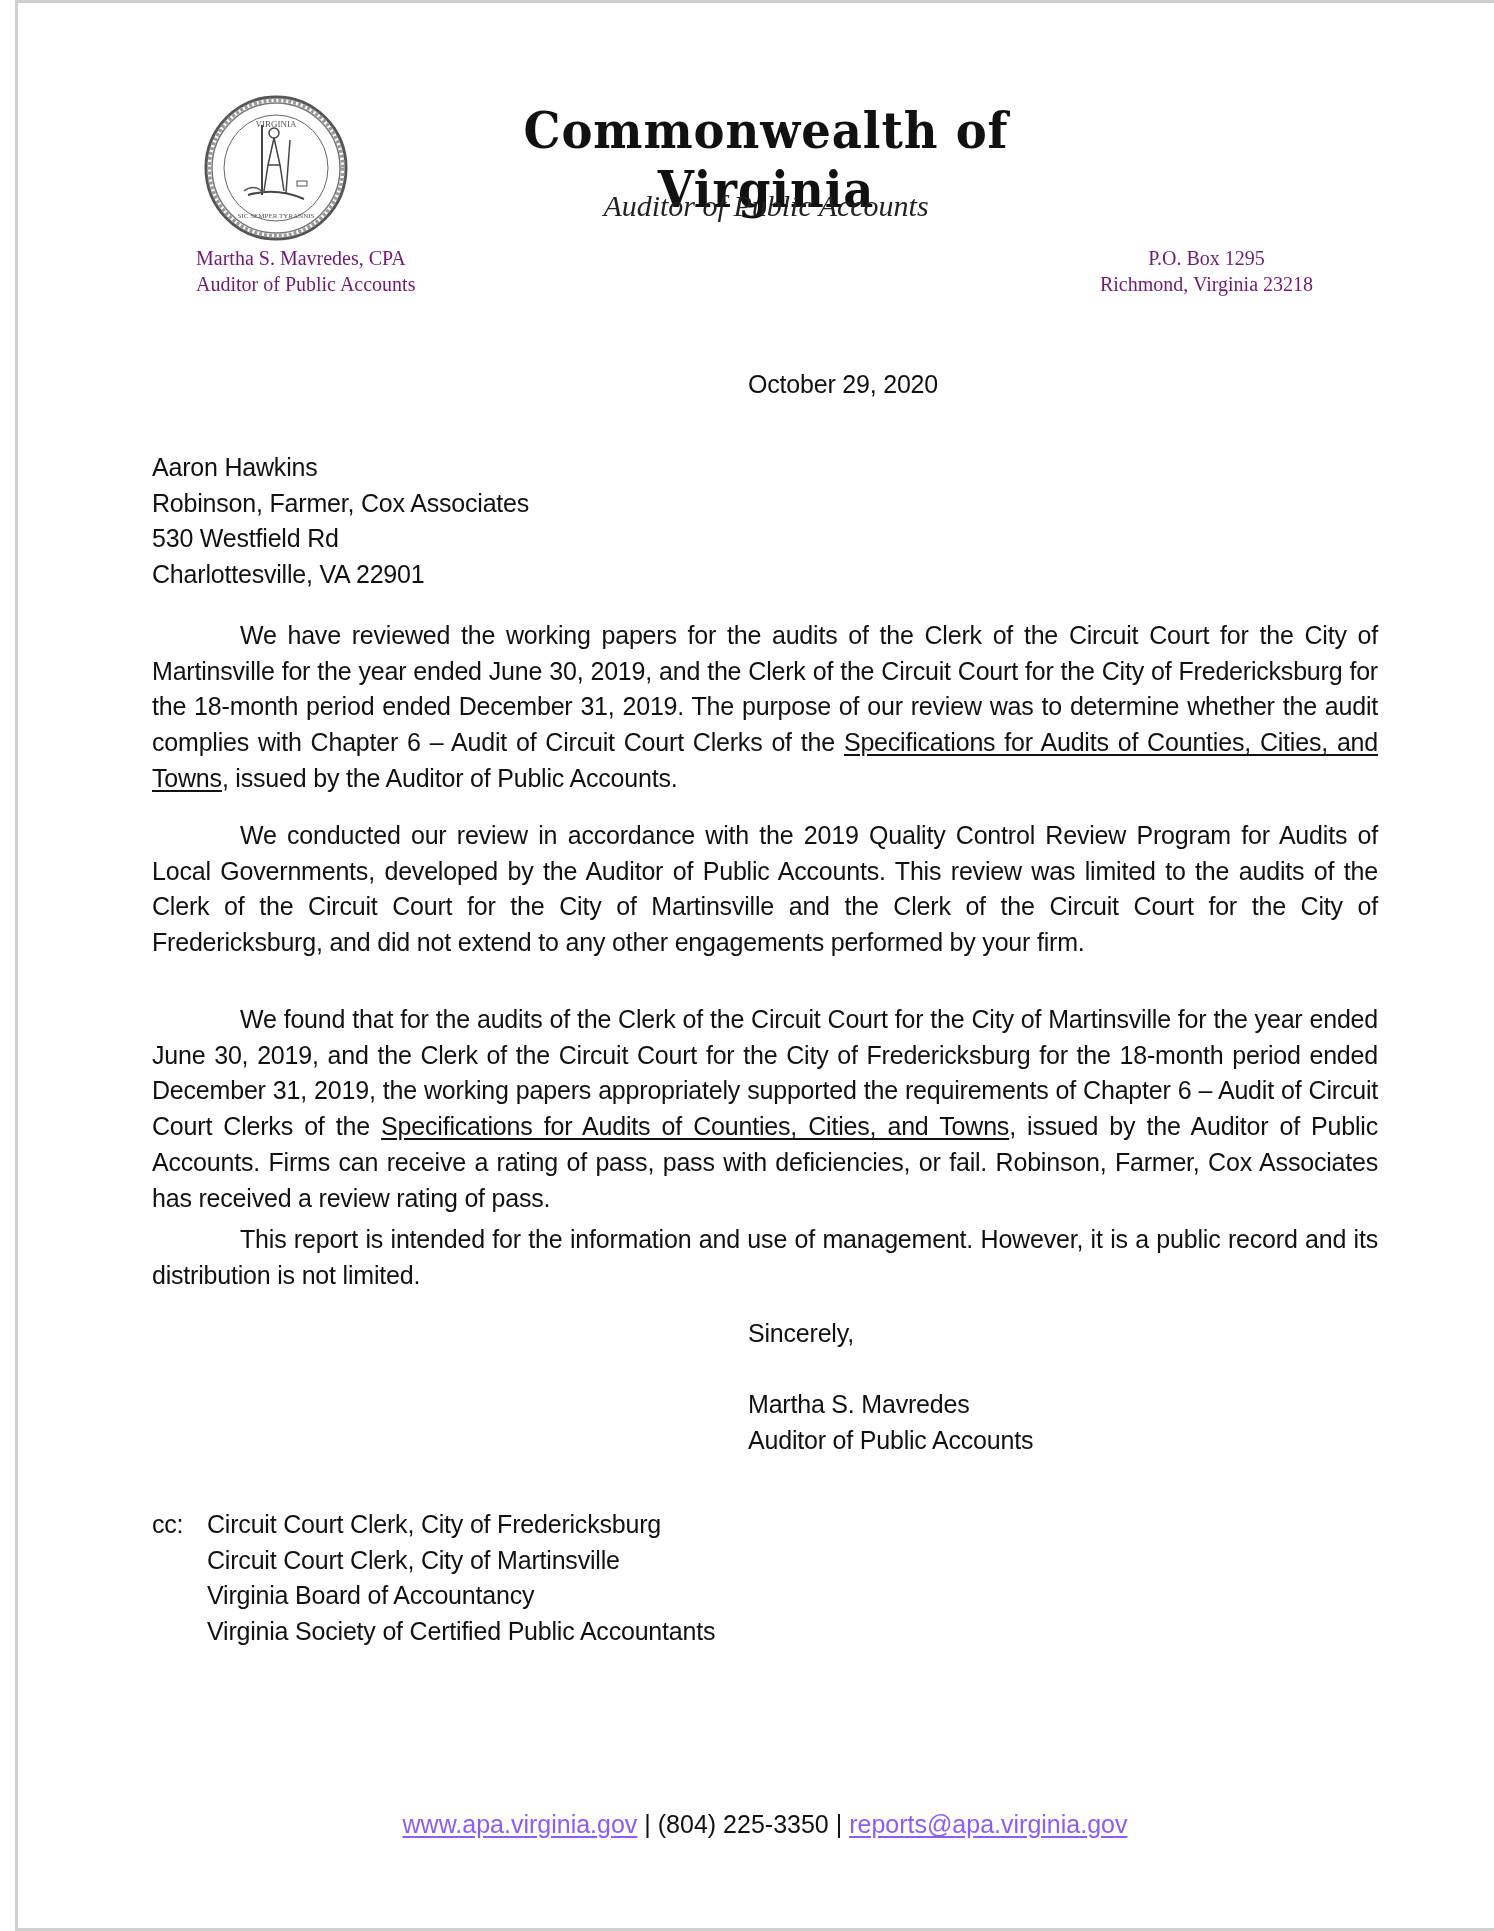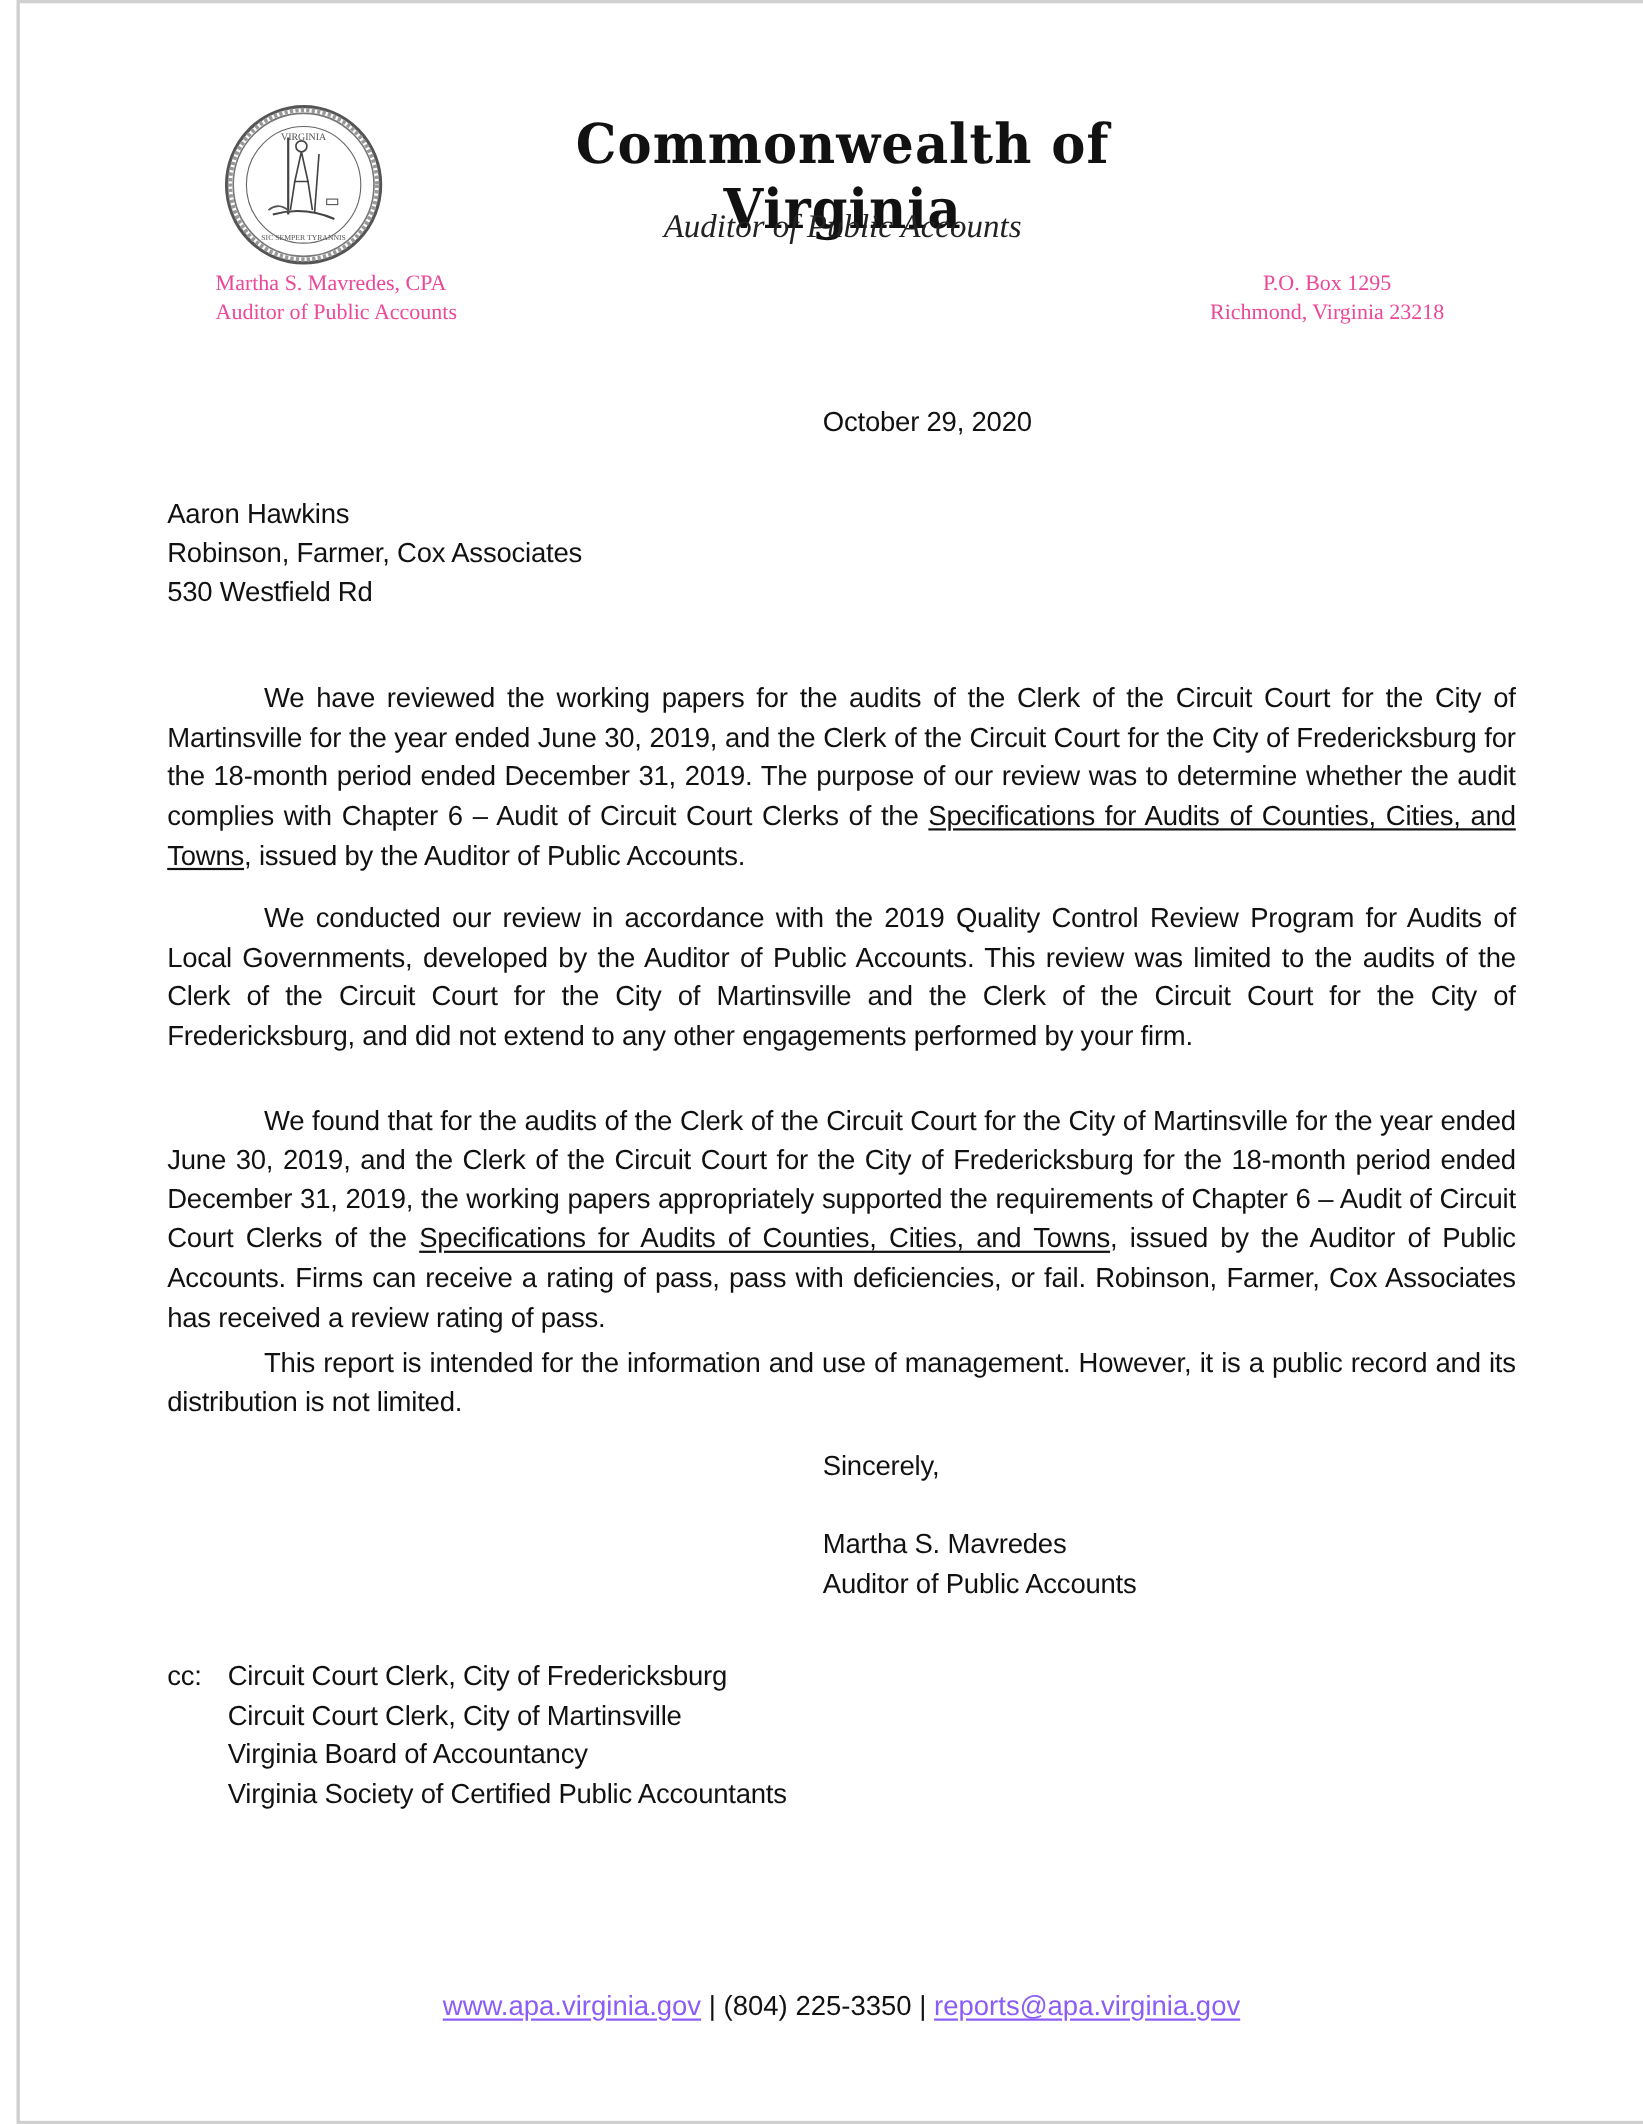--- a/index.html
+++ b/index.html
@@ -1,21 +1,21 @@
 <!DOCTYPE html>
 <html><head>
 <meta charset="utf-8">
 <style>
   html, body { margin: 0; padding: 0; background: #ffffff; }
   body { width: 1494px; height: 1931px; position: relative; overflow: hidden; }
   .page {
     position: absolute; left: 15px; top: 0; width: 1488px; height: 1925px;
     border: 3px solid #cfcfcf; background: #fff;
   }
-  .serif { font-family: "Liberation Serif", "DejaVu Serif", serif; color: #ec4899; }
+  .serif { font-family: "Liberation Serif", "DejaVu Serif", serif; color: #701a75; }
   .sans { font-family: "Liberation Sans", "DejaVu Sans", sans-serif; color: #111; }
   .abs { position: absolute; }
 
   
   .seal { left: 186px; top: 92px; width: 144px; height: 146px; }
 
   
   .title {
     left: 440px; top: 98px; width: 616px; text-align: center;
     font-family: "DejaVu Serif", "Liberation Serif", serif;
@@ -91,20 +91,21 @@
     <span class="line">P.O. Box 1295</span>
     <span class="line">Richmond, Virginia 23218</span>
   </div>
 
   <div class="abs date sans body-text">October 29, 2020</div>
 
   <div class="abs addr sans body-text">
     <span class="line">Aaron Hawkins</span>
     <span class="line">Robinson, Farmer, Cox Associates</span>
     <span class="line">530 Westfield Rd</span>
+    <span class="line">Charlottesville, VA 22901</span>
   </div>
 
   <p class="abs para p1 sans body-text"><span>We have reviewed the working papers for the audits of the Clerk of the Circuit Court for the City of Martinsville for the year ended June 30, 2019, and the Clerk of the Circuit Court for the City of Fredericksburg for the 18-month period ended December 31, 2019.  The purpose of our review was to determine whether the audit complies with Chapter 6 – Audit of Circuit Court Clerks of the </span><span class="u">Specifications for Audits of Counties, Cities, and Towns</span><span>, issued by the Auditor of Public Accounts.</span></p>
 
   <p class="abs para p2 sans body-text">We conducted our review in accordance with the 2019 Quality Control Review Program for Audits of Local Governments, developed by the Auditor of Public Accounts.  This review was limited to the audits of the Clerk of the Circuit Court for the City of Martinsville and the Clerk of the Circuit Court for the City of Fredericksburg, and did not extend to any other engagements performed by your firm.</p>
 
   <p class="abs para p3 sans body-text"><span>We found that for the audits of the Clerk of the Circuit Court for the City of Martinsville for the year ended June 30, 2019, and the Clerk of the Circuit Court for the City of Fredericksburg for the 18-month period ended December 31, 2019, the working papers appropriately supported the requirements of Chapter 6 – Audit of Circuit Court Clerks of the </span><span class="u">Specifications for Audits of Counties, Cities, and Towns</span><span>, issued by the Auditor of Public Accounts.  Firms can receive a rating of pass, pass with deficiencies, or fail.  Robinson, Farmer, Cox Associates has received a review rating of pass.</span></p>
 
   <p class="abs para p4 sans body-text">This report is intended for the information and use of management.  However, it is a public record and its distribution is not limited.</p>
 

